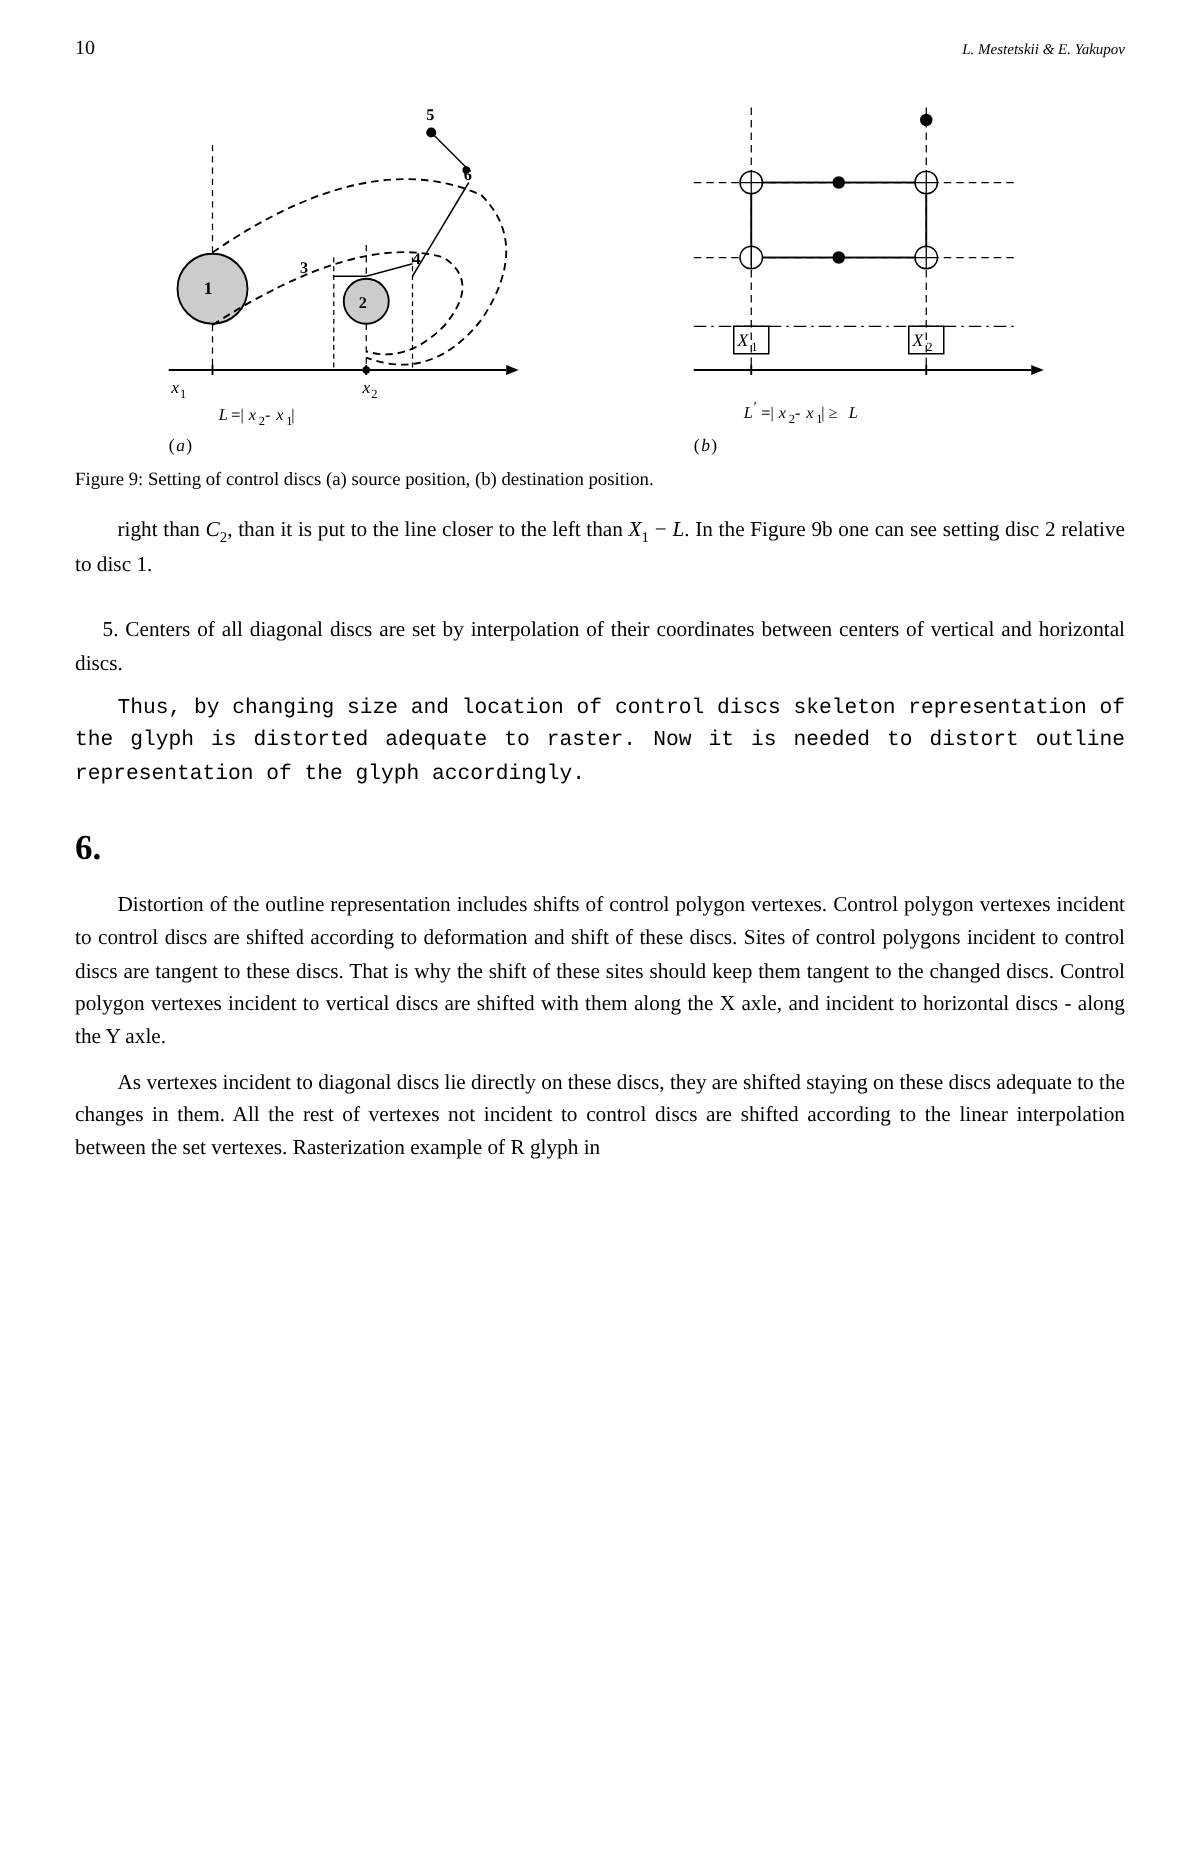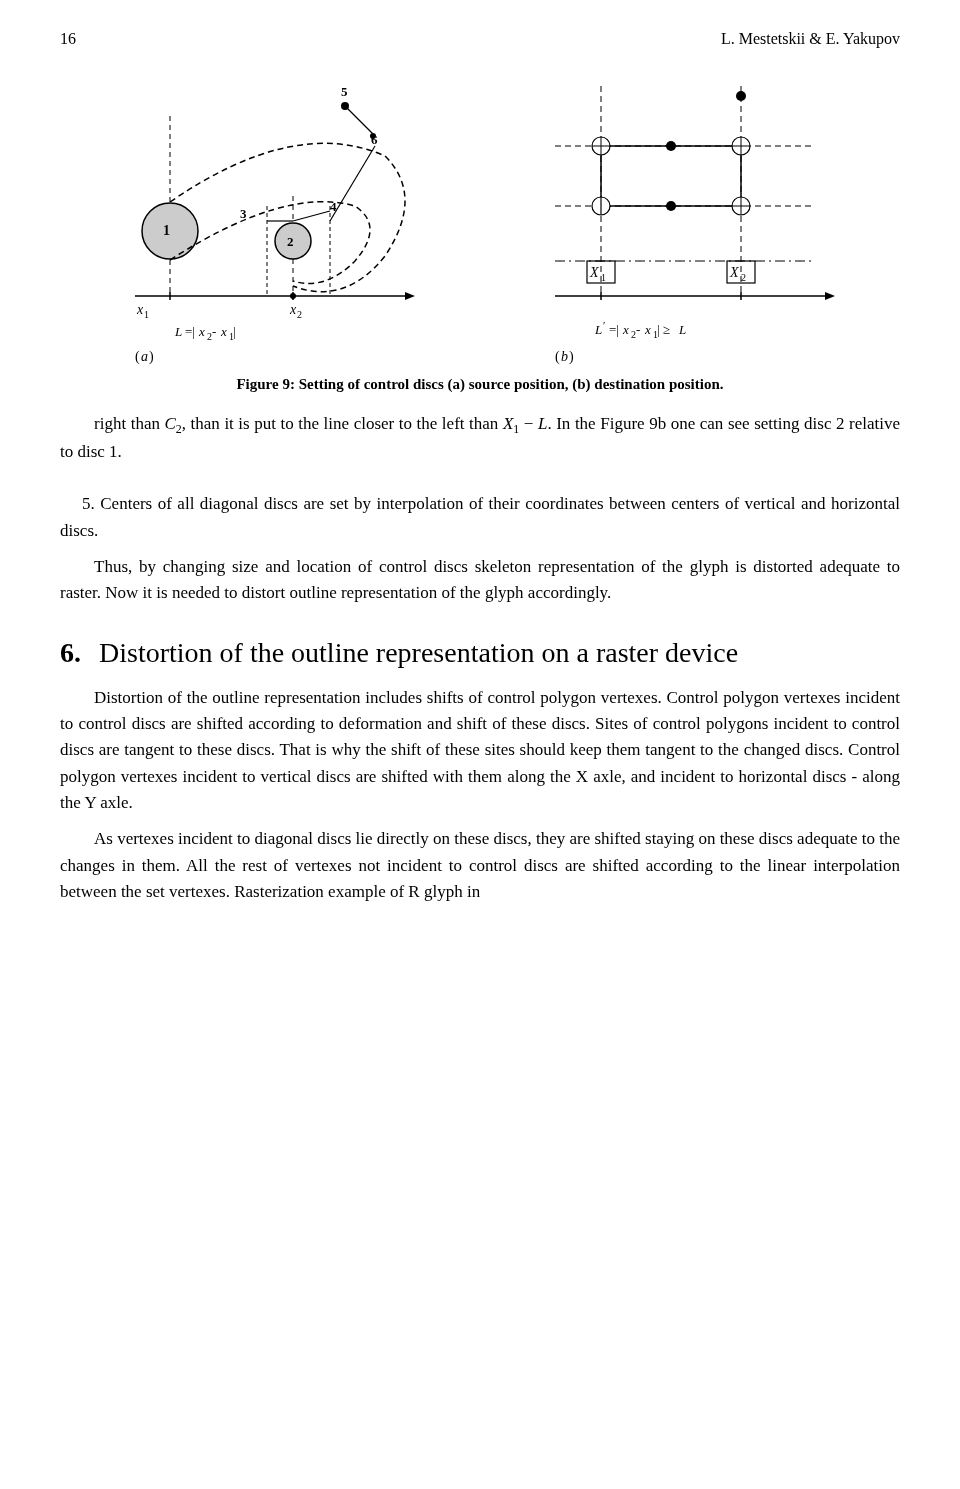--- a/index.html
+++ b/index.html
@@ -13,46 +13,44 @@
       padding: 30px 60px 40px 60px;
     }
     .page-header {
       display: flex;
       justify-content: space-between;
       align-items: baseline;
       margin-bottom: 18px;
       font-size: 16px;
     }
     .page-number { font-size: 16px; }
-    .page-author { font-size: 16px; }
+    .page-author { font-size: 12px; font-style: italic; }
 
     .figures-row {
       display: flex;
       justify-content: space-around;
       align-items: flex-end;
       margin-bottom: 10px;
       margin-top: 10px;
     }
 
     .figure-a, .figure-b {
       display: flex;
       flex-direction: column;
       align-items: center;
     }
 
     svg text {
       font-family: 'Times New Roman', Times, serif;
     }
 
     .figure-caption {
-      text-align: center;
       font-size: 15px;
       margin-bottom: 18px;
       margin-top: 6px;
-      font-weight: bold;
     }
 
     .body-text {
       text-align: justify;
       line-height: 1.55;
       font-size: 17px;
       margin-bottom: 10px;
     }
 
     .section-heading {
@@ -73,21 +71,21 @@
     }
 
     .indent { text-indent: 2em; }
     sub { font-size: 0.7em; vertical-align: sub; }
     em { font-style: italic; }
   </style>
 </head>
 <body>
 
 <div class="page-header">
-  <span class="page-number">16</span>
+  <span class="page-number">10</span>
   <span class="page-author">L. Mestetskii &amp; E. Yakupov</span>
 </div>
 
 <div class="figures-row">
 
   <div class="figure-a">
     <svg width="310" height="300">
 
       <line x1="20" y1="230" x2="290" y2="230" stroke="black" stroke-width="1.5"></line>
       <polygon points="290,226 300,230 290,234" fill="black"></polygon>
@@ -223,27 +221,26 @@
 <div class="figure-caption">Figure 9: Setting of control discs (a) source position, (b) destination position.</div>
 
 <div class="body-text indent">
   right than <em>C</em><sub>2</sub>, than it is put to the line closer to the left than <em>X</em><sub>1</sub> − <em>L</em>. In the Figure 9b one can see setting disc 2 relative to disc 1.
 </div>
 
 <div class="body-text" style="margin-top:26px;">
   &nbsp;&nbsp;&nbsp;&nbsp;5. Centers of all diagonal discs are set by interpolation of their coordinates between centers of vertical and horizontal discs.
 </div>
 
-<div class="body-text indent" style="margin-top:10px;">
+<div class="body-text indent" style="margin-top:10px;font-family:Liberation Mono, monospace;">
   Thus, by changing size and location of control discs skeleton representation of the glyph is distorted adequate to raster. Now it is needed to distort outline representation of the glyph accordingly.
 </div>
 
 <div class="section-heading">
   <span class="sec-num">6.</span>
-  <span class="sec-title">Distortion of the outline representation on a raster device</span>
 </div>
 
 <div class="body-text indent">
   Distortion of the outline representation includes shifts of control polygon vertexes. Control polygon vertexes incident to control discs are shifted according to deformation and shift of these discs. Sites of control polygons incident to control discs are tangent to these discs. That is why the shift of these sites should keep them tangent to the changed discs. Control polygon vertexes incident to vertical discs are shifted with them along the X axle, and incident to horizontal discs - along the Y axle.
 </div>
 
 <div class="body-text indent" style="margin-top:10px;">
   As vertexes incident to diagonal discs lie directly on these discs, they are shifted staying on these discs adequate to the changes in them. All the rest of vertexes not incident to control discs are shifted according to the linear interpolation between the set vertexes. Rasterization example of R glyph in
 </div>
 

